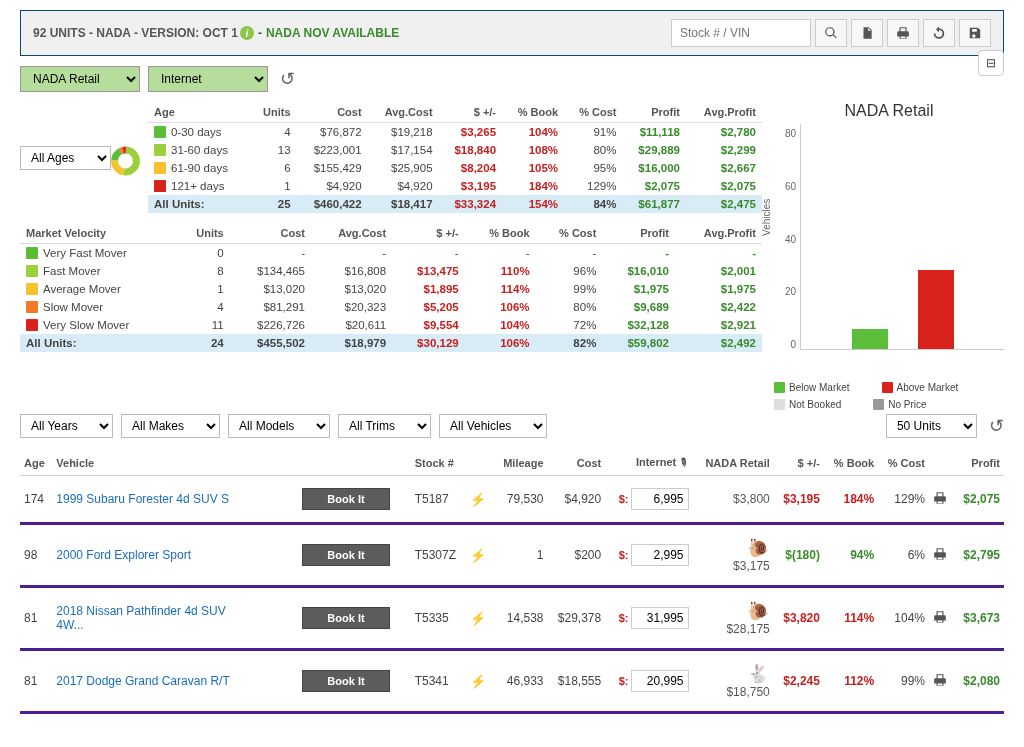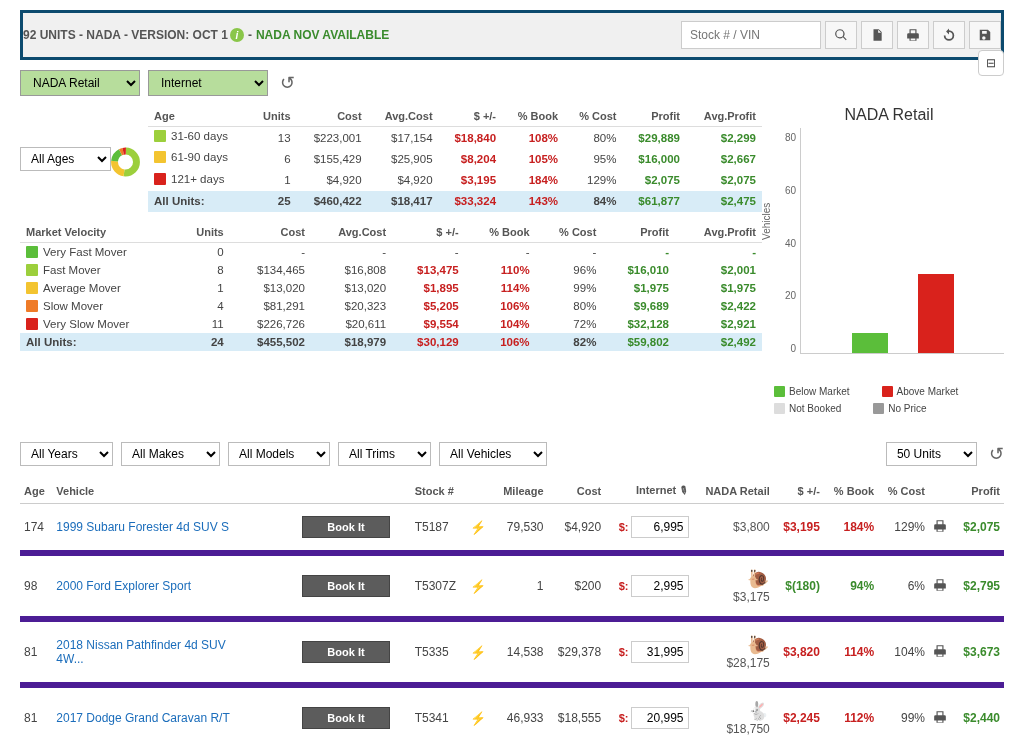--- a/index.html
+++ b/index.html
@@ -1,17 +1,17 @@
 <!DOCTYPE html>
 <html><head>
 <meta charset="utf-8">
 <style>
 * { box-sizing: border-box; margin: 0; padding: 0; }
 body { font-family: Arial, Helvetica, sans-serif; font-size: 12px; color: #444; background: #fff; padding: 10px 20px; }
-.topbar { display: flex; align-items: center; background: #f0f0f0; border: 3px solid #0c4a6e; padding: 8px 0; }
+.topbar { display: flex; align-items: center; background: #f0f0f0; border: 1px solid #0c4a6e; padding: 8px 12px; }
 .topbar-title { font-weight: bold; color: #555; }
 .topbar-available { color: #3a8b2c; font-weight: bold; }
 .topbar-info { display:inline-flex; align-items:center; justify-content:center; width:14px; height:14px; border-radius:50%; background:#8ac649; color:#fff; font-size:10px; font-style:italic; font-weight:bold; margin-left:2px;}
 .topbar-spacer { flex: 1; }
 .search-wrap { display: flex; align-items: center; }
 .search-input { width: 140px; height: 28px; border: 1px solid #ccc; padding: 0 8px; font-size: 12px; }
 .icon-btn { width: 32px; height: 28px; border: 1px solid #ccc; background: #f7f7f7; display: inline-flex; align-items: center; justify-content: center; margin-left: 4px; cursor: pointer; color:#555;}
 .icon-btn svg { width: 14px; height: 14px; fill: #555; }
 .row { display: flex; align-items: center; gap: 8px; margin-top: 10px; }
 .select-green { background: #b7dd9c; border: 1px solid #999; padding: 4px 20px 4px 8px; font-size: 12px; appearance: menulist; height: 26px; min-width: 120px; }
@@ -44,27 +44,27 @@
 .total-row td:first-child{ display:table-cell;}
 .chart-title { text-align: center; font-size: 16px; margin-bottom: 4px; color:#333;}
 .chart-box { height: 250px; position: relative; display:flex;}
 .y-axis { display:flex; flex-direction:column; justify-content:space-between; align-items:flex-end; font-size:10px; color:#666; padding:4px 4px 24px 0; width:26px;}
 .y-label { position:absolute; left:-8px; top:50%; transform:rotate(-90deg) translateX(50%); transform-origin:left; font-size:10px; color:#666;}
 .bars-area { flex:1; display:flex; align-items:flex-end; justify-content:center; gap:30px; border-left:1px solid #ccc; border-bottom:1px solid #ccc; padding-bottom:0; height:226px;}
 .bar { width: 36px; }
 .legend { display:flex; flex-wrap:wrap; gap:6px 32px; font-size:10px; margin-top:8px;}
 .legend-item { display:flex; align-items:center; gap:4px;}
 .legend .color-chip{width:11px;height:11px;}
-.filter-row { display:flex; align-items:center; gap:8px; margin-top:24px; padding:4px 0;}
+.filter-row { display:flex; align-items:center; gap:8px; margin-top:0; padding:4px 0;}
 .filter-row .select-plain{min-width:90px;}
 .spacer{flex:1;}
 .vehicle-table { width:100%; border-collapse:collapse; margin-top:8px;}
 .vehicle-table th { text-align:left; padding:6px 4px; font-size:11px; color:#555; border-bottom:1px solid #ccc; font-weight:bold;}
 .vehicle-table th.r, .vehicle-table td.r { text-align:right;}
-.vehicle-table td { padding:12px 4px; font-size:12px; border-bottom:6px solid #4c1d95; vertical-align:middle;}
+.vehicle-table td { padding:12px 4px; font-size:12px; border-bottom:3px solid #4c1d95; vertical-align:middle;}
 .link { color:#1b6dbb; cursor:pointer;}
 .book-btn { background:#5c5c5c; color:#fff; border:1px solid #444; padding:4px 24px; font-size:11px; cursor:pointer; font-weight:bold;margin-left:44px;}
 .price-input { width:58px; border:1px solid #ccc; padding:3px 4px; text-align:right; font-size:12px;}
 .bolt { color:#666; font-size:13px;}
 .dollar-prefix{ color:#c72020; font-weight:bold; margin-right:2px; font-size:11px;}
 .retail-cell { text-align:center; font-size:11px; color:#555;}
 .retail-cell .snail{ font-size:18px; color:#787878; display:block;}
 .print-icon{ cursor:pointer; color:#555;}
 .sort-icon{ display:inline-block; transform:rotate(35deg); font-size:11px;}
 </style>
@@ -140,20 +140,31 @@
                 <th>Avg.Cost</th>
                 <th>$ +/-</th>
                 <th>% Book</th>
                 <th>% Cost</th>
                 <th>Profit</th>
                 <th>Avg.Profit</th>
               </tr>
             </thead>
         <tbody id="age-body">
               <tr>
+                <td><span class="color-chip c-green"></span>0-30 days</td>
+      <td>4</td>
+                <td>$76,872</td>
+                <td>$19,218</td>
+      <td class="neg">$3,265</td>
+                <td class="neg">104%</td>
+      <td>91%</td>
+                <td class="pos">$11,118</td>
+                <td class="pos">$2,780</td>
+              </tr>
+              <tr>
                 <td><span class="color-chip c-lime"></span>31-60 days</td>
       <td>13</td>
                 <td>$223,001</td>
                 <td>$17,154</td>
       <td class="neg">$18,840</td>
                 <td class="neg">108%</td>
       <td>80%</td>
                 <td class="pos">$29,889</td>
                 <td class="pos">$2,299</td>
               </tr>
@@ -178,21 +189,21 @@
       <td>129%</td>
                 <td class="pos">$2,075</td>
                 <td class="pos">$2,075</td>
               </tr>
               <tr class="total-row">
                 <td>All Units:</td>
                 <td>25</td>
                 <td>$460,422</td>
                 <td>$18,417</td>
                 <td class="neg">$33,324</td>
-                <td class="neg">143%</td>
+                <td class="neg">154%</td>
                 <td>84%</td>
                 <td class="pos">$61,877</td>
                 <td class="pos">$2,475</td>
               </tr>
             </tbody>
       </table>
     </div>
 
     <div class="stats-block">
       <table class="stats-table">
@@ -412,18 +423,18 @@
     <td class="r">46,933</td>
     <td class="r">$18,555</td>
     <td class="r"><span class="dollar-prefix">$:</span><input class="price-input" value="20,995" style=""></td>
     <td class="r retail-cell"><span class="snail">🐇</span>$18,750</td>
     <td class="r neg">$2,245</td>
     <td class="r neg">112%</td>
     <td class="r">99%</td>
     <td><span class="print-icon"><svg width="14" height="14" viewBox="0 0 24 24" fill="#555">
                 <path d="M6 9V2h12v7h2a2 2 0 012 2v7h-4v4H6v-4H2v-7a2 2 0 012-2zm2 9v3h8v-3zm0-14v5h8V4z"></path>
               </svg></span></td>
-    <td class="r pos">$2,440</td>
+    <td class="r pos">$2,080</td>
         </tr>
       </tbody>
 </table>
 
 </div>
 
 </body></html>

